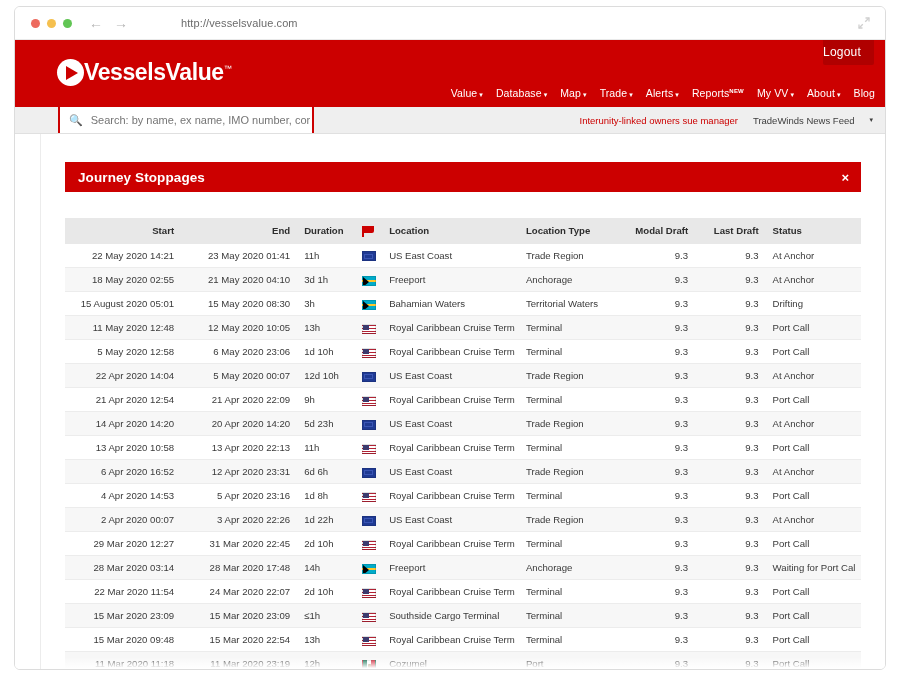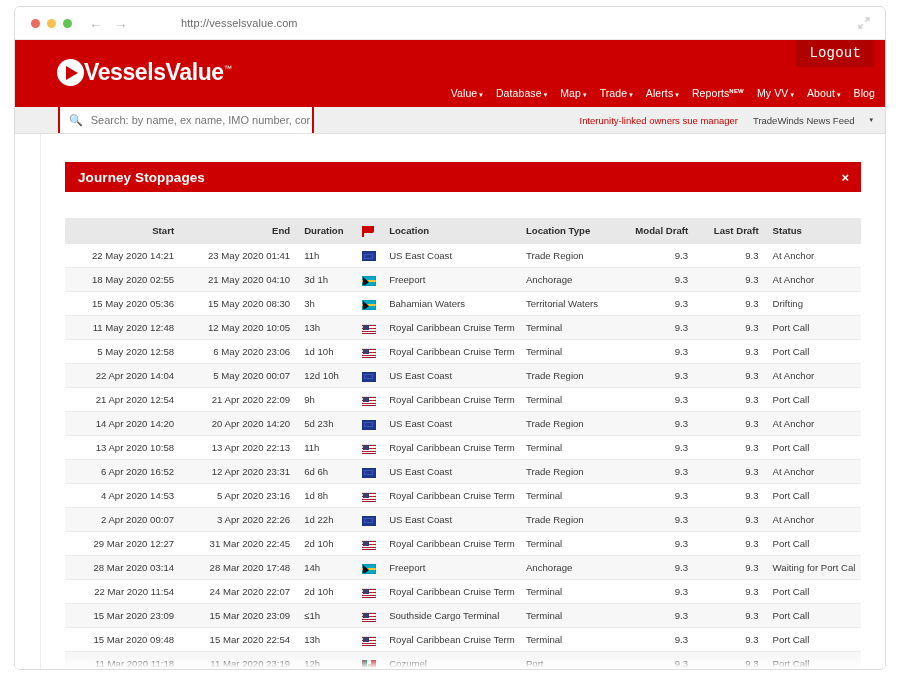--- a/index.html
+++ b/index.html
@@ -53,25 +53,24 @@
   .site-header {
     position: relative;
     height: 67px;
     background: #cc0000;
   }
   .logout-btn {
     position: absolute;
     right: 11px; top: 0px;
     background: #b00000;
     color: #ffffff;
-    font-size: 14px;
-    padding: 5px 13px 6px 13px;
+    font-size: 12px;
+    padding: 5px 13px 6px 0;
     border-radius: 0 0 2px 2px;
     letter-spacing: 0.2px;
-    font-family: Liberation Mono, monospace;
   }
   .logo-wrap {
     position: absolute;
     left: 42px; top: 19px;
     display: flex; align-items: center; 
   }
   .logo-mark {
     width: 27px; height: 27px;
     border-radius: 50%;
     background: #ffffff;
@@ -373,21 +372,21 @@
                 <td class="c-end">21 May 2020 04:10</td>
                 <td class="c-dur">3d 1h</td>
                 <td class="c-flag"><span class="flag flag-bs"></span></td>
                 <td class="c-loc">Freeport</td>
                 <td class="c-loctype">Anchorage</td>
                 <td class="c-modal">9.3</td>
                 <td class="c-last">9.3</td>
                 <td class="c-status">At Anchor</td>
               </tr>
               <tr>
-                <td class="c-start">15 May 2020 05:36</td>
+                <td class="c-start">15 August 2020 05:01</td>
                 <td class="c-end">15 May 2020 08:30</td>
                 <td class="c-dur">3h</td>
                 <td class="c-flag"><span class="flag flag-bs"></span></td>
                 <td class="c-loc">Bahamian Waters</td>
                 <td class="c-loctype">Territorial Waters</td>
                 <td class="c-modal">9.3</td>
                 <td class="c-last">9.3</td>
                 <td class="c-status">Drifting</td>
               </tr>
               <tr>

